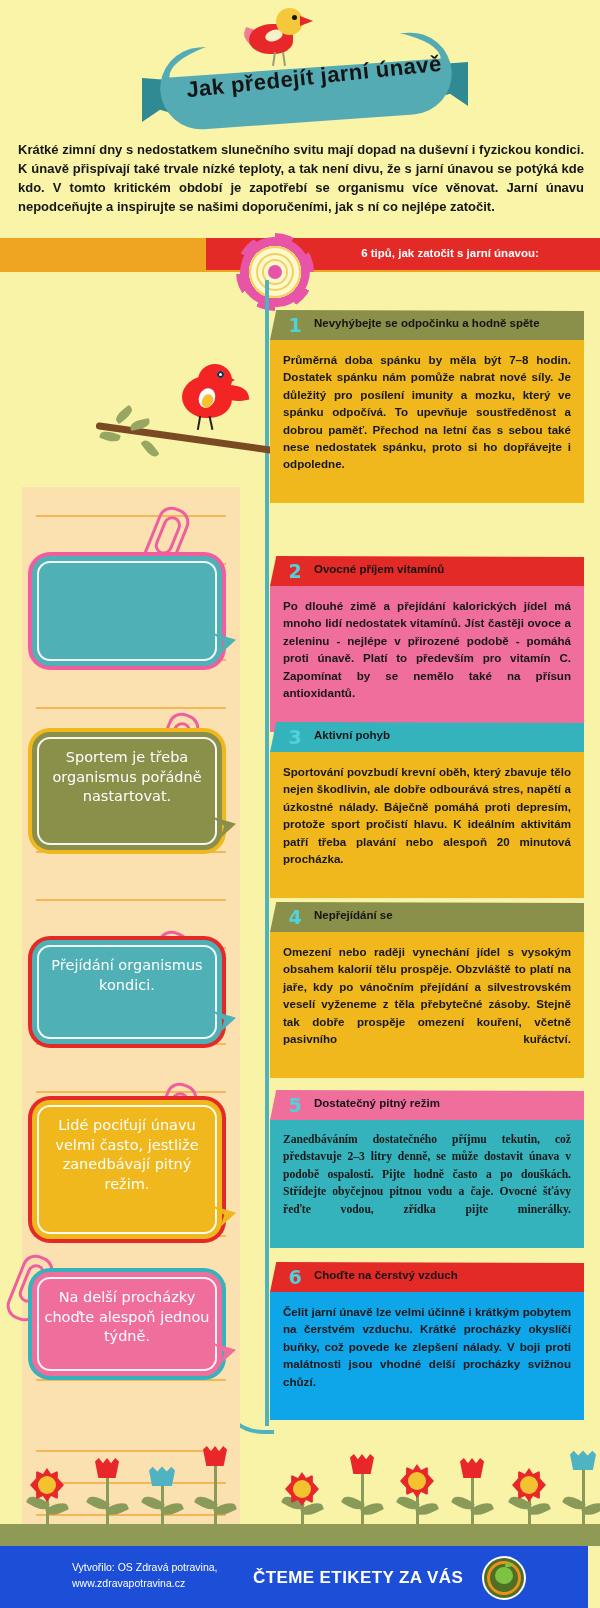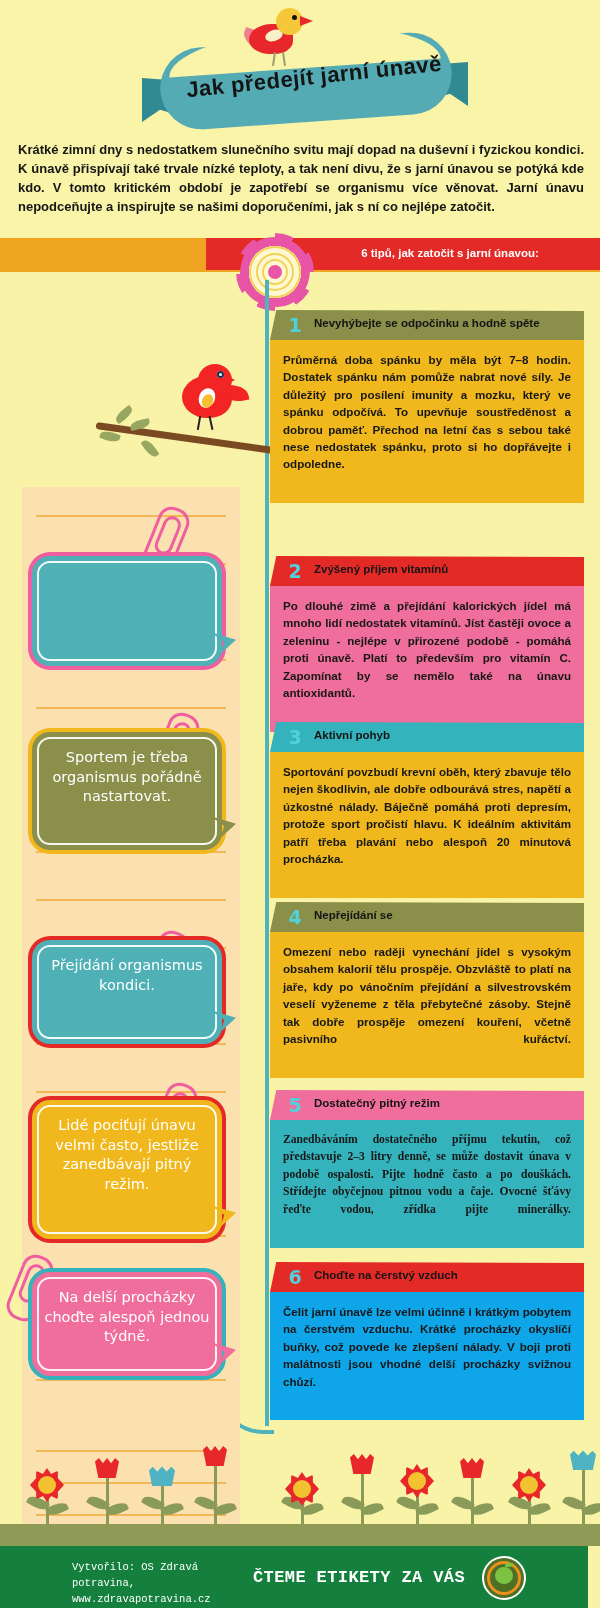--- a/index.html
+++ b/index.html
@@ -192,21 +192,21 @@
   .bird .wingy{position:absolute;left:26px;top:34px;width:11px;height:14px;
     background:#f5c130;border-radius:50%;transform:rotate(22deg);}
   .bird .leg1,.bird .leg2{position:absolute;top:56px;width:1.6px;height:14px;background:#222;}
   .bird .leg1{left:22px;transform:rotate(10deg);}
   .bird .leg2{left:34px;transform:rotate(-12deg);}
 
   
   .garden{position:absolute;left:0;top:1426px;width:600px;height:116px;}
   .ground{position:absolute;left:0;top:1524px;width:600px;height:22px;background:#8e9a55;}
   .footer{
-    position:absolute;left:0;top:1546px;width:588px;height:62px;background:#15803d;font-family:Liberation Mono, monospace;
+    position:absolute;left:0;top:1546px;width:588px;height:62px;background:#1d4ed8;
   }
   .footer .credit{
     position:absolute;left:72px;top:14px;width:190px;
     font-size:10.5px;color:#ffffff;line-height:1.5;
   }
   .footer .slogan{
     position:absolute;left:253px;top:22px;
     font-size:17px;font-weight:bold;color:#ffffff;letter-spacing:.4px;
   }
   .badge{position:absolute;left:484px;top:1558px;width:40px;height:40px;
@@ -313,22 +313,22 @@
     <div class="leg1"></div>
       <div class="leg2"></div>
   </div>
 
   <div id="cards">
       <div class="card" style="top: 310px;">
         <div class="hdr" style="background: rgb(138, 143, 74);"><div class="num">1</div><span>Nevyhýbejte se odpočinku a hodně spěte</span></div>
         <div class="body" style="background: rgb(240, 184, 28);">Průměrná doba spánku by měla být 7–8 hodin. Dostatek spánku nám pomůže nabrat nové síly. Je důležitý pro posílení imunity a mozku, který ve spánku odpočívá. To upevňuje soustředěnost a dobrou paměť. Přechod na letní čas s sebou také nese nedostatek spánku, proto si ho dopřávejte i odpoledne.</div>
       </div>
       <div class="card" style="top: 556px;">
-        <div class="hdr" style="background: rgb(228, 42, 39);"><div class="num">2</div><span>Zvýšený příjem vitamínů</span></div>
-        <div class="body" style="background: rgb(239, 110, 156);">Po dlouhé zimě a přejídání kalorických jídel má mnoho lidí nedostatek vitamínů. Jíst častěji ovoce a zeleninu - nejlépe v přirozené podobě - pomáhá proti únavě. Platí to především pro vitamín C. Zapomínat by se nemělo také na únavu antioxidantů.</div>
+        <div class="hdr" style="background: rgb(228, 42, 39);"><div class="num">2</div><span>Ovocné příjem vitamínů</span></div>
+        <div class="body" style="background: rgb(239, 110, 156);">Po dlouhé zimě a přejídání kalorických jídel má mnoho lidí nedostatek vitamínů. Jíst častěji ovoce a zeleninu - nejlépe v přirozené podobě - pomáhá proti únavě. Platí to především pro vitamín C. Zapomínat by se nemělo také na přísun antioxidantů.</div>
       </div>
       <div class="card" style="top: 722px;">
         <div class="hdr" style="background: rgb(52, 179, 189);"><div class="num">3</div><span>Aktivní pohyb</span></div>
         <div class="body" style="background: rgb(240, 184, 28);">Sportování povzbudí krevní oběh, který zbavuje tělo nejen škodlivin, ale dobře odbourává stres, napětí a úzkostné nálady. Báječně pomáhá proti depresím, protože sport pročistí hlavu. K ideálním aktivitám patří třeba plavání nebo alespoň 20 minutová procházka.</div>
       </div>
       <div class="card" style="top: 902px;">
         <div class="hdr" style="background: rgb(138, 143, 74);"><div class="num">4</div><span>Nepřejídání se</span></div>
         <div class="body" style="background: rgb(240, 184, 28);">Omezení nebo raději vynechání jídel s vysokým obsahem kalorií tělu prospěje. Obzvláště to platí na jaře, kdy po vánočním přejídání a silvestrovském veselí vyženeme z těla přebytečné zásoby. Stejně tak dobře prospěje omezení kouření, včetně pasivního kuřáctví.</div>
       </div>
       <div class="card" style="top: 1090px;">

